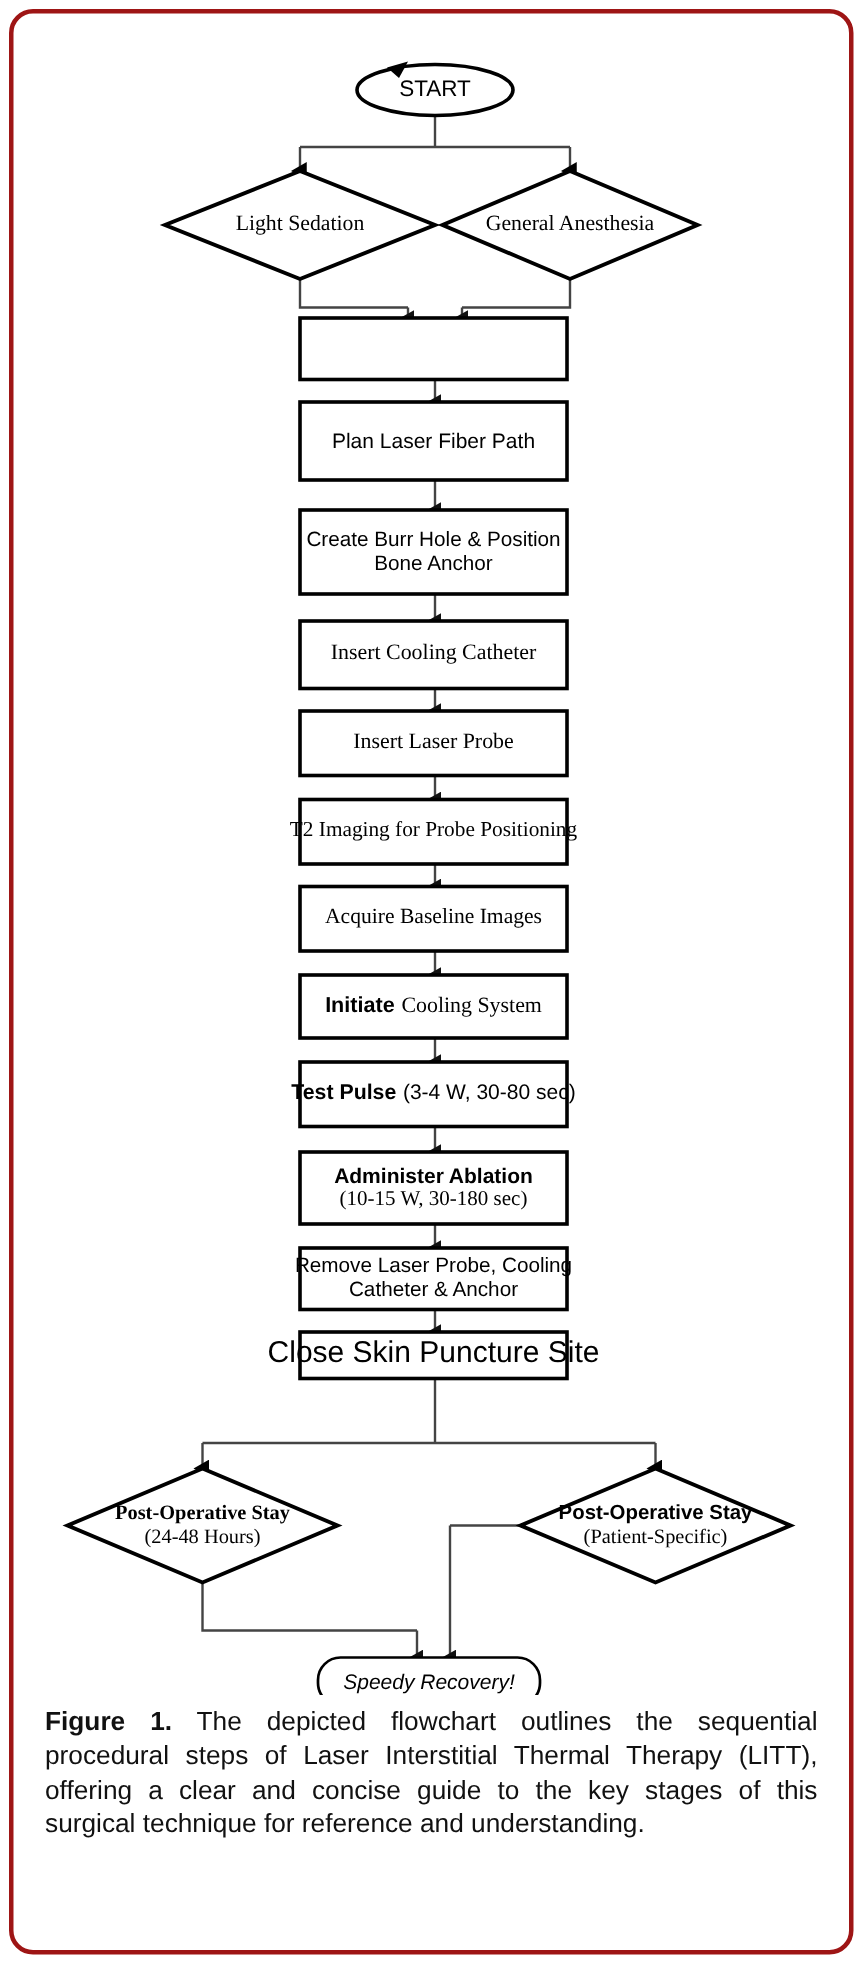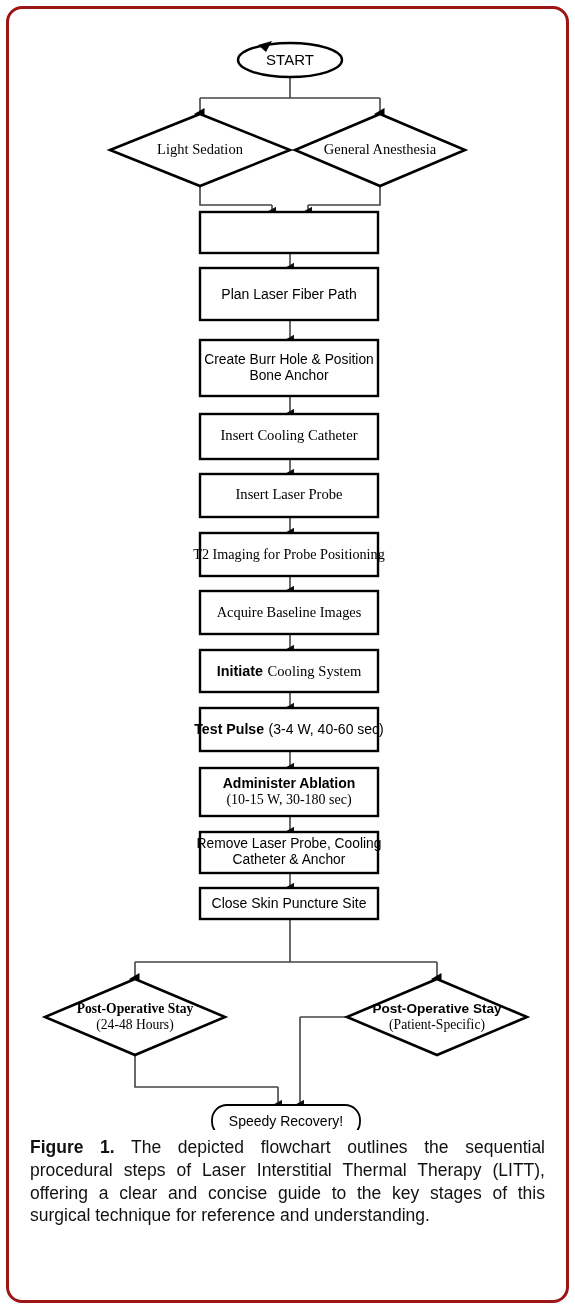--- a/index.html
+++ b/index.html
@@ -162,46 +162,46 @@
 
     <div class="lbl serif" style="left:289px;top:554px;font-size:14.2px;">T2 Imaging for Probe Positioning</div>
 
     <div class="lbl serif" style="left:289px;top:612px;font-size:14.4px;">Acquire Baseline Images</div>
 
     <div class="lbl" style="left:289px;top:671px;white-space:nowrap;">
       <span class="sans b" style="font-size:14.4px;">Initiate</span><span>&nbsp;</span><span class="serif" style="font-size:14.6px;">Cooling System</span>
     </div>
 
     <div class="lbl" style="left:289px;top:729px;white-space:nowrap;">
-      <span class="sans b" style="font-size:14.2px;">Test Pulse</span><span>&nbsp;</span><span class="sans" style="font-size:14px;">(3-4 W, 40-60 sec)</span>
+      <span class="sans b" style="font-size:14.2px;">Test Pulse</span><span>&nbsp;</span><span class="sans" style="font-size:14px;">(3-4 W, 30-80 sec)</span>
     </div>
 
     <div class="lbl" style="left:289px;top:792px;">
       <div class="sans b" style="font-size:14px;text-align:center;">Administer Ablation</div>
       <div class="serif" style="font-size:14px;">(10-15 W, 30-180 sec)</div>
     </div>
 
     <div class="lbl" style="left:289px;top:852px;">
       <div class="sans" style="font-size:13.8px;">Remove Laser Probe, Cooling</div>
       <div class="sans" style="font-size:13.8px;">Catheter &amp; Anchor</div>
     </div>
 
-    <div class="lbl sans" style="left:289px;top:903px;font-size:14px;">Close Skin Puncture Site</div>
+    <div class="lbl sans" style="left:289px;top:903px;font-size:20px;">Close Skin Puncture Site</div>
 
     <div class="lbl" style="left:135px;top:1017px;">
       <div class="serif b" style="font-size:13.6px;">Post-Operative Stay</div>
       <div class="serif" style="font-size:13.6px;">(24-48 Hours)</div>
     </div>
 
     <div class="lbl" style="left:437px;top:1017px;">
       <div class="sans b" style="font-size:13.6px;">Post-Operative Stay</div>
       <div class="serif" style="font-size:13.6px;">(Patient-Specific)</div>
     </div>
 
-    <div class="lbl sans" style="left:286px;top:1121px;font-size:14px;">Speedy Recovery!</div>
+    <div class="lbl sans" style="left:286px;top:1121px;font-size:14px;font-style:italic;">Speedy Recovery!</div>
 
   </div>
 
   <div id="caption">
     <span class="figlbl">Figure 1.</span><span> The depicted flowchart outlines the sequential procedural steps of Laser Interstitial Thermal Therapy (LITT), offering a clear and concise guide to the key stages of this surgical technique for reference and understanding.</span>
   </div>
 
 </div>
 
 </body></html>

